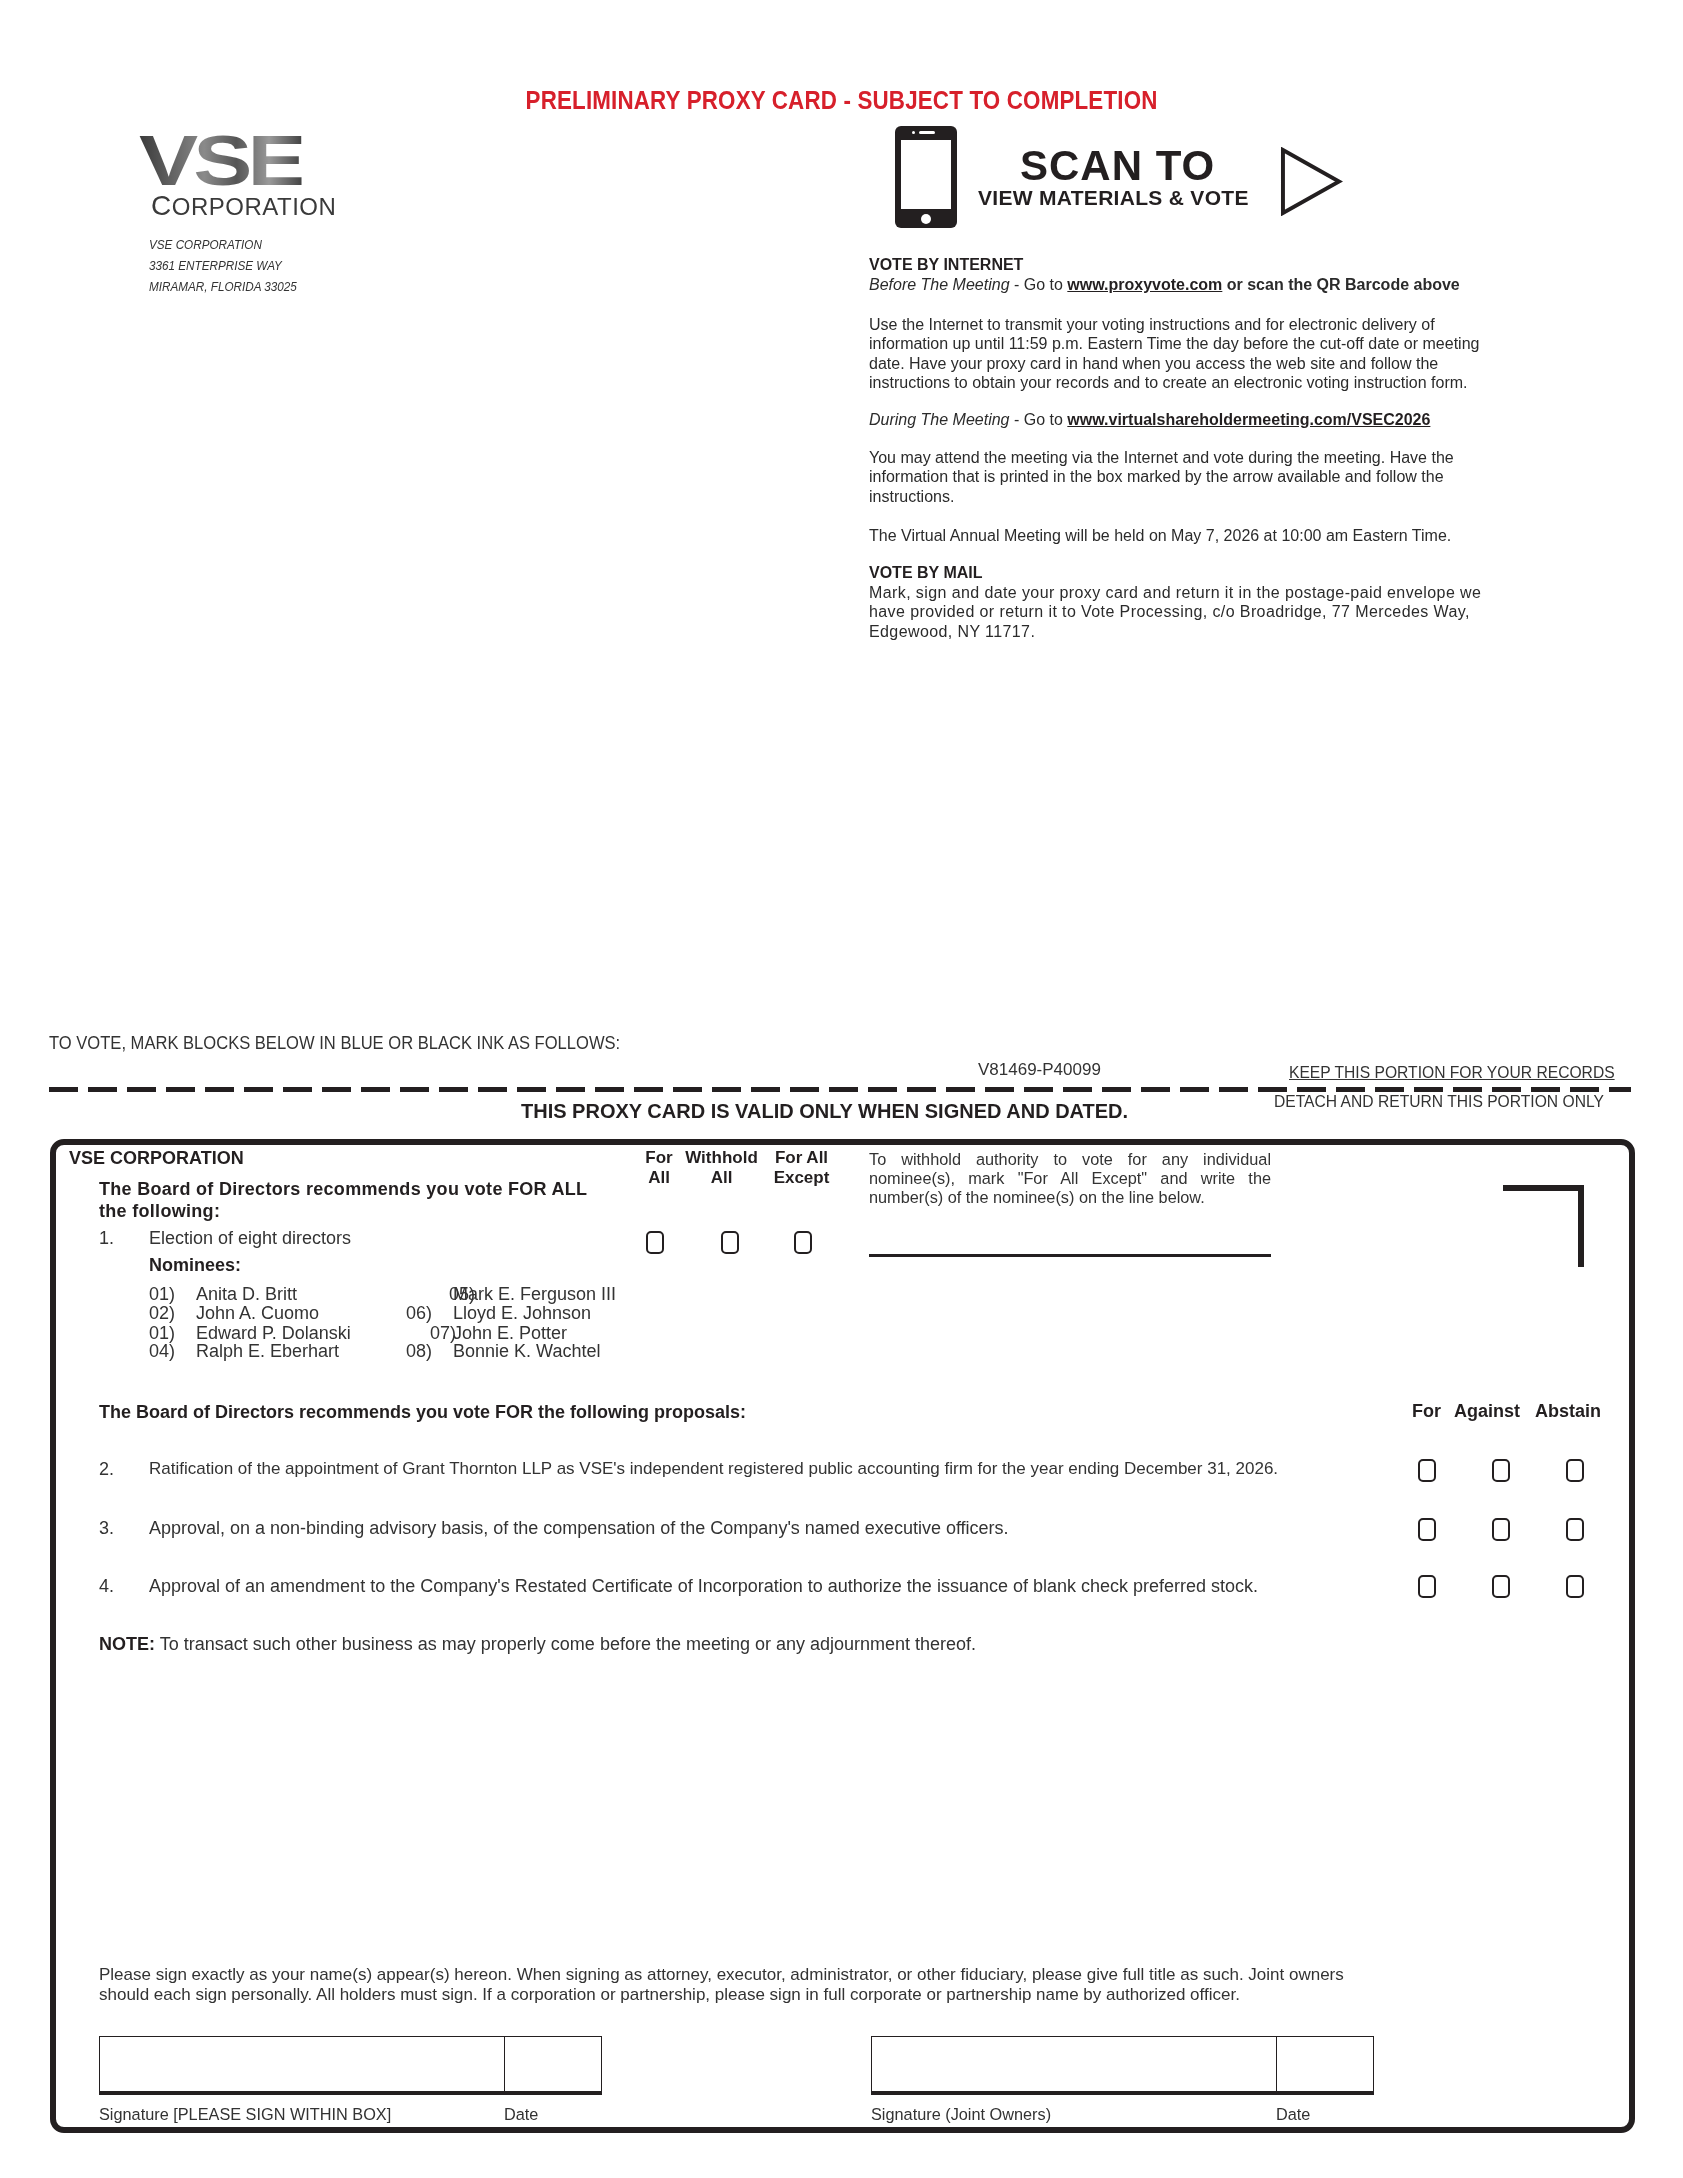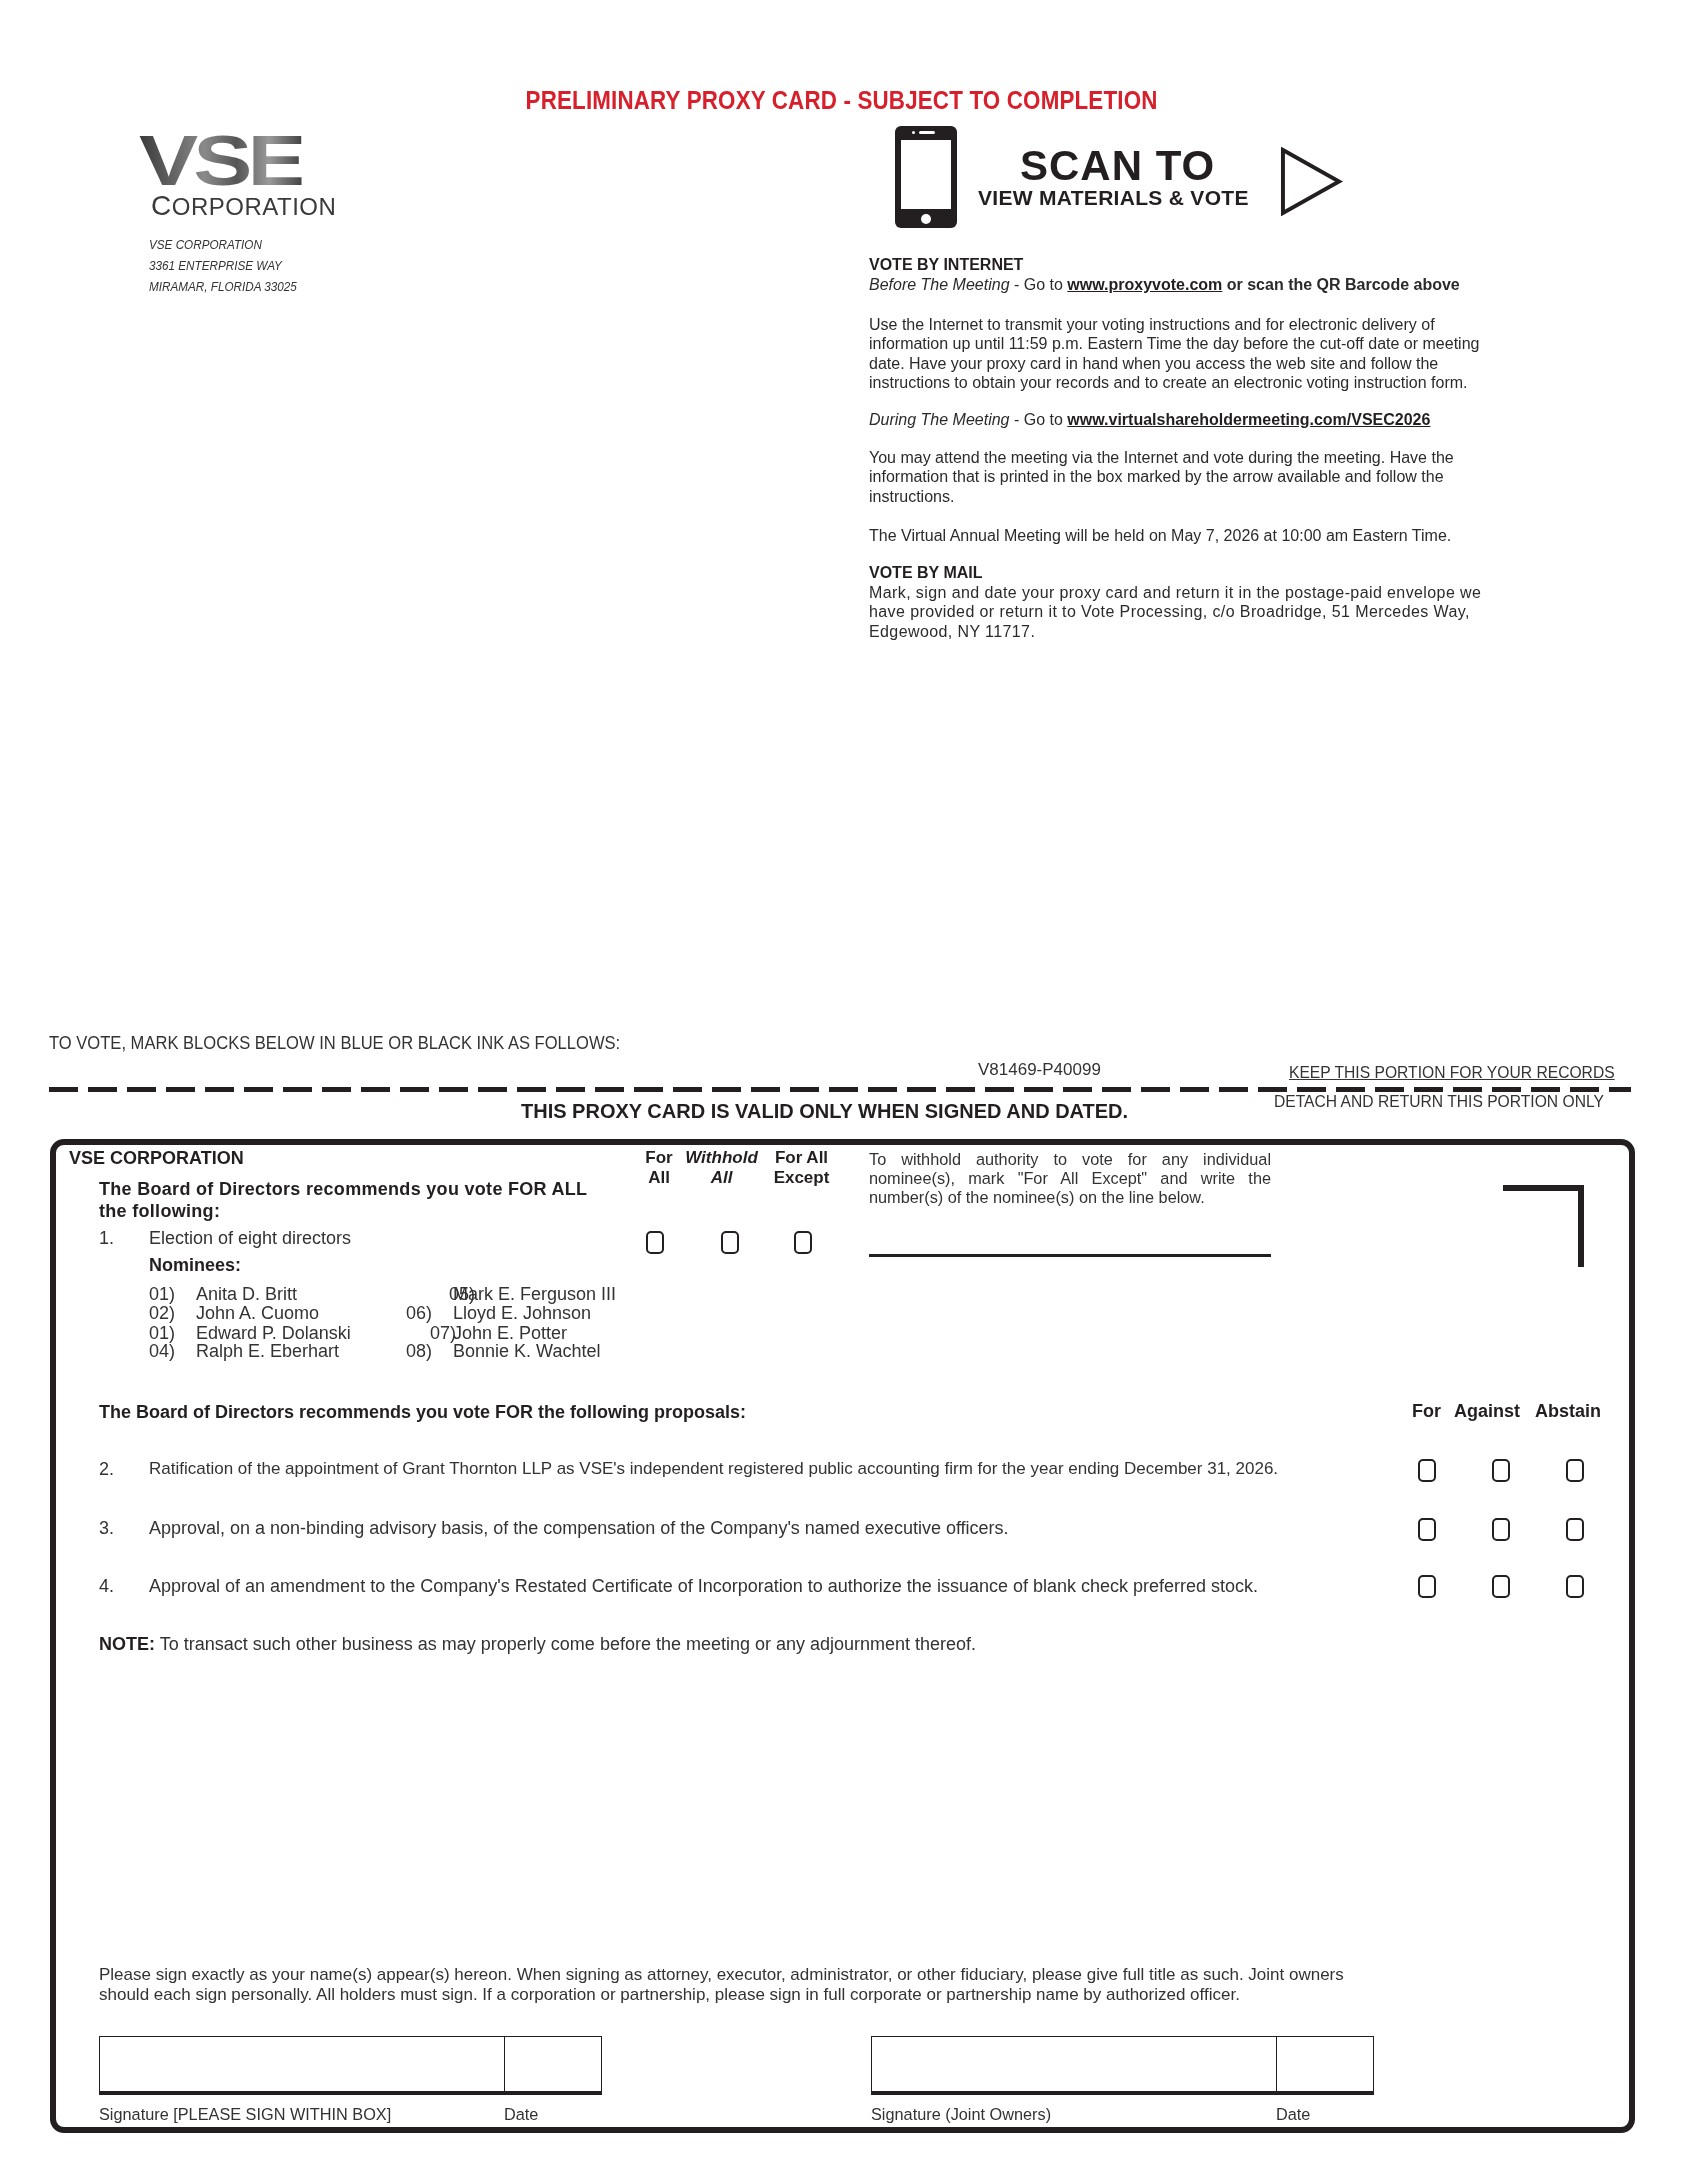--- a/index.html
+++ b/index.html
@@ -109,21 +109,21 @@
 <div id="before-line" class="abs rcol">
   <i>Before The Meeting</i><span> - Go to </span><a class="link">www.proxyvote.com</a><b> or scan the QR Barcode above</b>
 </div>
 <div id="use-internet" class="abs rcol just">Use the Internet to transmit your voting instructions and for electronic delivery of information up until 11:59 p.m. Eastern Time the day before the cut-off date or meeting date. Have your proxy card in hand when you access the web site and follow the instructions to obtain your records and to create an electronic voting instruction form.</div>
 <div id="during-line" class="abs rcol">
   <i>During The Meeting</i><span> - Go to </span><a class="link">www.virtualshareholdermeeting.com/VSEC2026</a>
 </div>
 <div id="attend" class="abs rcol just">You may attend the meeting via the Internet and vote during the meeting. Have the information that is printed in the box marked by the arrow available and follow the instructions.</div>
 <div id="virtual-meeting" class="abs rcol">The Virtual Annual Meeting will be held on May 7, 2026 at 10:00 am Eastern Time.</div>
 <div id="vote-mail-h" class="abs rcol h-bold">VOTE BY MAIL</div>
-<div id="mail-text" class="abs rcol just">Mark, sign and date your proxy card and return it in the postage-paid envelope we have provided or return it to Vote Processing, c/o Broadridge, 51 Mercedes Way, Edgewood, NY 11717.</div>
+<div id="mail-text" class="abs rcol just">Mark, sign and date your proxy card and return it in the postage-paid envelope we have provided or return it to Vote Processing, c/o Broadridge, 77 Mercedes Way, Edgewood, NY 11717.</div>
 
 <div id="mark-instr" class="abs">TO VOTE, MARK BLOCKS BELOW IN BLUE OR BLACK INK AS FOLLOWS:</div>
 <div id="control-number" class="abs">V81469-P40099</div>
 <div id="keep-portion" class="abs">KEEP THIS PORTION FOR YOUR RECORDS</div>
 <div id="dash-line" class="abs"></div>
 <div id="valid-note" class="abs">THIS PROXY CARD IS VALID ONLY WHEN SIGNED AND DATED.</div>
 <div id="detach-portion" class="abs">DETACH AND RETURN THIS PORTION ONLY</div>
 
 <div id="ballot" class="abs"></div>
 
@@ -149,21 +149,21 @@
 <div class="b nom" style="left:453px;top:1304px;">Lloyd E. Johnson</div>
 <div class="b nom" style="left:430px;top:1324px;">07)</div>
 <div class="b nom" style="left:453px;top:1324px;">John E. Potter</div>
 <div class="b nom" style="left:406px;top:1342px;">08)</div>
 <div class="b nom" style="left:453px;top:1342px;">Bonnie K. Wachtel</div>
 
 <div class="b" id="col-headers-1" style="left:639px;width:40px;">
   <div>For</div>
     <div>All</div>
 </div>
-<div class="b" style="left:679px;width:85px;top:1148px;font-size:17px;font-weight:bold;line-height:20px;text-align:center;font-style:italic;">
+<div class="b" style="left:679px;width:85px;top:1148px;font-size:17px;font-weight:bold;line-height:20px;text-align:center;">
   <div>Withhold</div>
     <div>All</div>
 </div>
 <div class="b" style="left:767px;width:69px;top:1148px;font-size:17px;font-weight:bold;line-height:20px;text-align:center;">
   <div>For All</div>
     <div>Except</div>
 </div>
 
 <div class="cbx" style="left:646px;top:1231px;"></div>
 <div class="cbx" style="left:721px;top:1231px;"></div>

